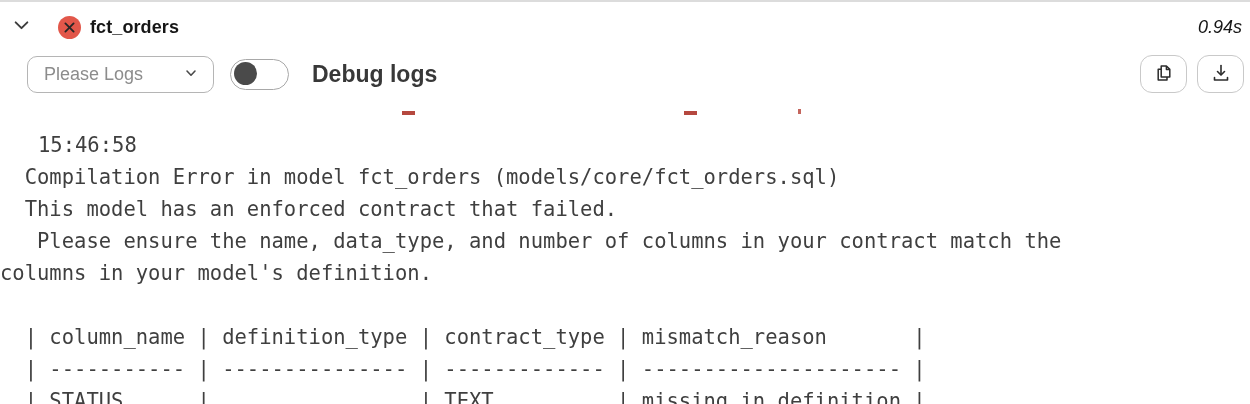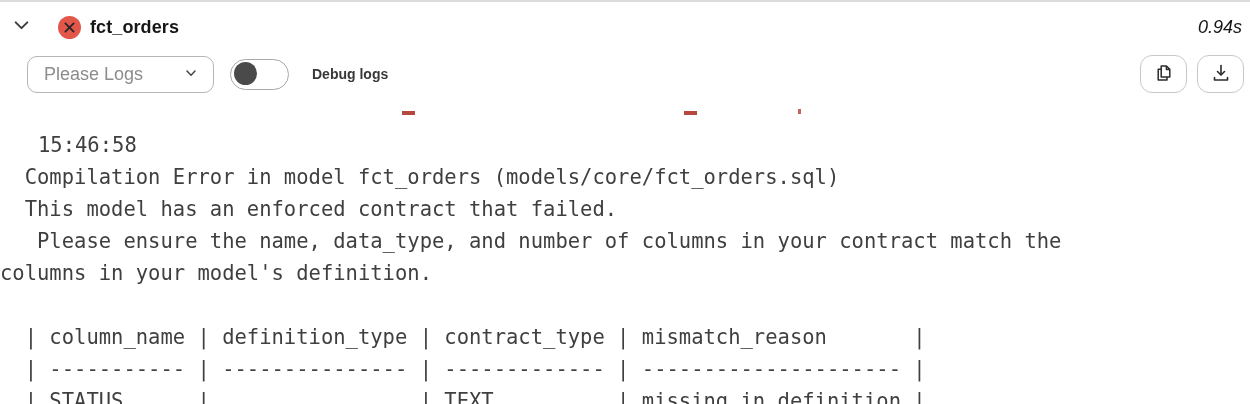--- a/index.html
+++ b/index.html
@@ -81,21 +81,21 @@
   }
   .toggle .knob {
     position: absolute;
     left: 3px; top: 2.5px;
     width: 23px; height: 23px;
     border-radius: 50%;
     background: #4a4a4a;
   }
   .toggle-label {
     margin-left: 23px;
-    font-size: 14px;
+    font-size: 23px;
     font-weight: 600;
     color: #383838;
   }
   .icon-actions {
     margin-left: auto;
     display: flex;
     gap: 10px;
   }
   .icon-btn {
     width: 47px; height: 38px;

